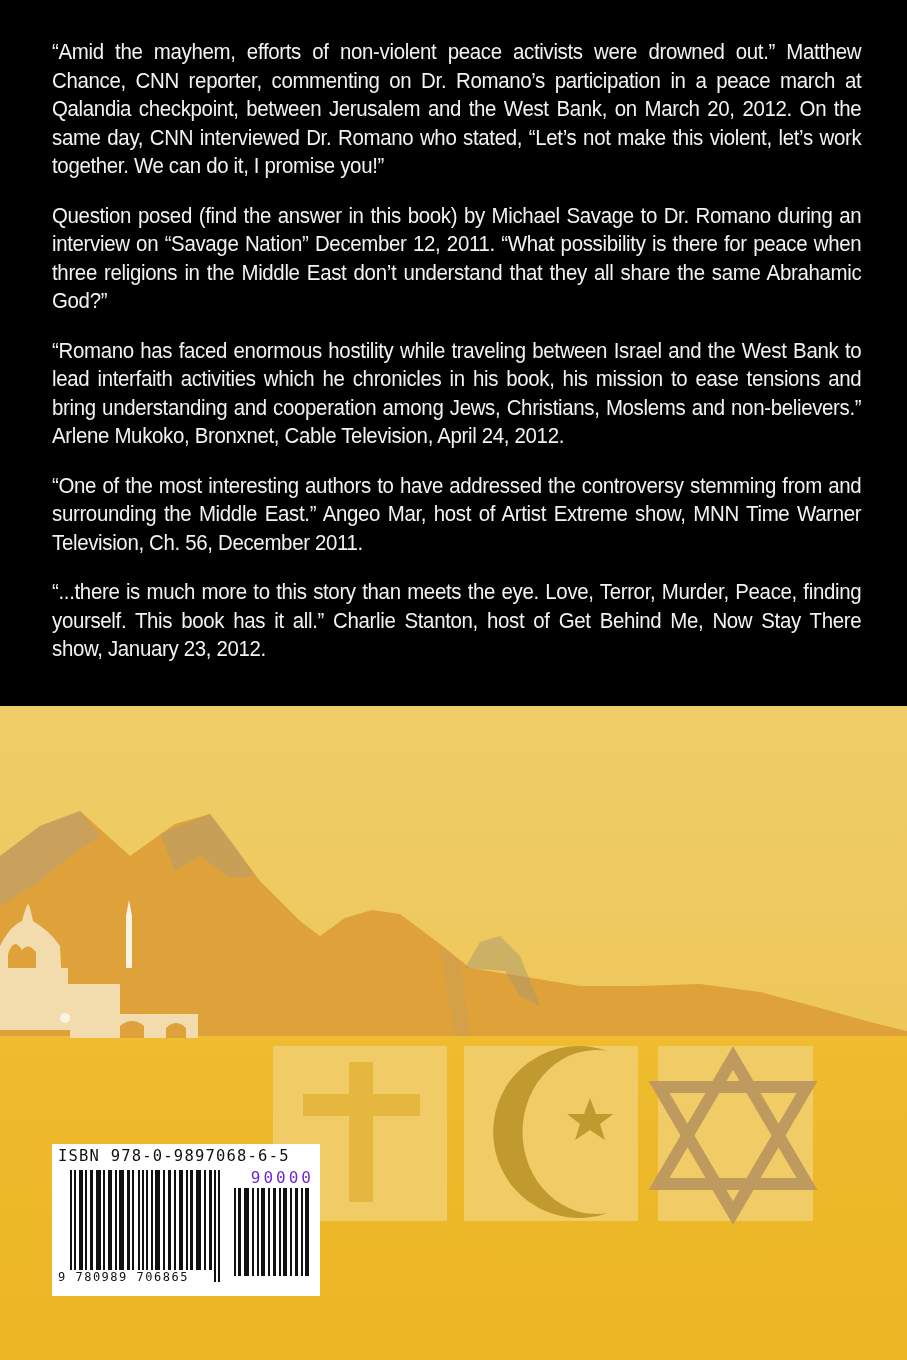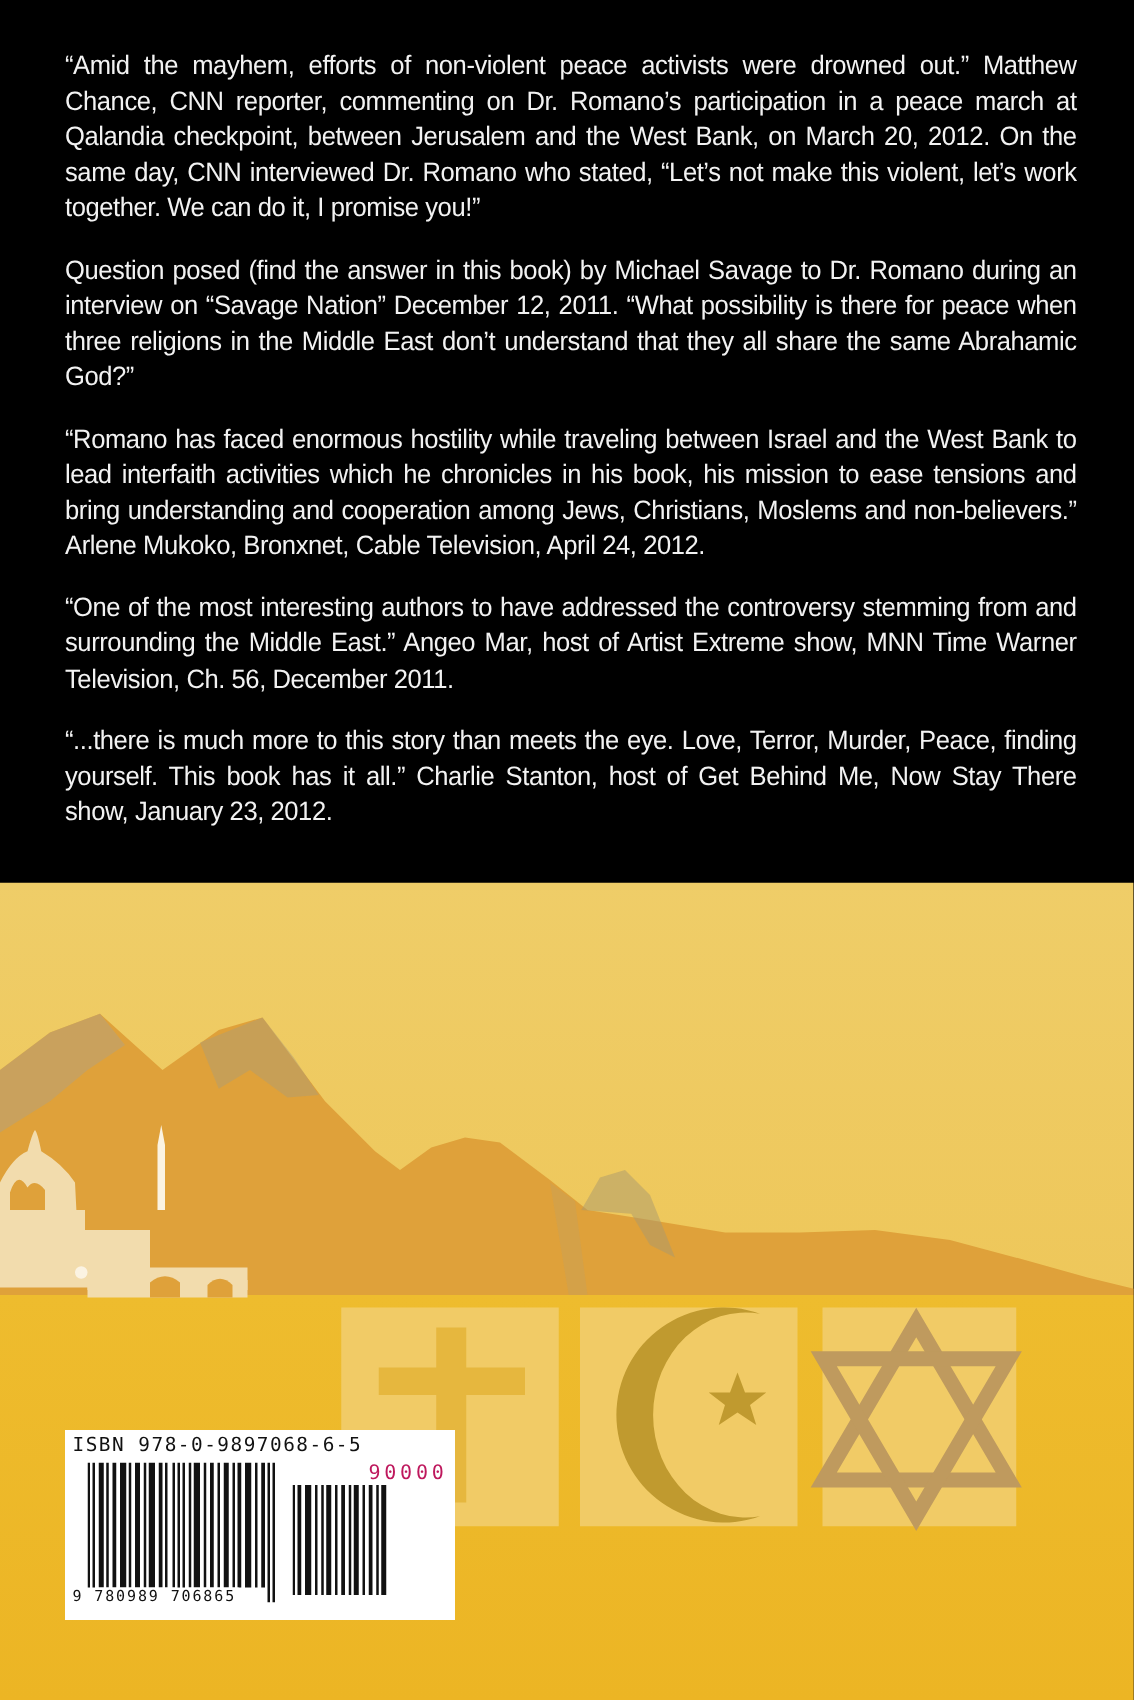--- a/index.html
+++ b/index.html
@@ -4,23 +4,23 @@
 <style>
   html, body { margin:0; padding:0; }
   body { width:907px; height:1360px; position:relative; overflow:hidden; background:#000; font-family:"Liberation Sans", sans-serif; }
   .top { position:absolute; left:0; top:0; width:907px; height:827px; background:#000; }
   .quotes { position:absolute; left:52px; top:38px; width:810px; color:#f2f2f2; font-size:21.3px; line-height:28.5px; letter-spacing:-0.35px; transform:scaleX(0.96); transform-origin:left top; }
   .quotes p { margin:0 0 21px 0; text-align:justify; width:843px; }
   .quotes p:last-child { text-align-last:left; }
   .quotes p { text-align-last:left; }
   .art { position:absolute; left:0; top:706px; width:907px; height:654px; }
   .art svg { display:block; }
-  .barcode { position:absolute; left:52px; top:1144px; width:312px; height:152px; background:#fff; }
+  .barcode { position:absolute; left:52px; top:1144px; width:268px; height:152px; background:#fff; }
   .isbn-top { position:absolute; left:6px; top:3px; font-family:"DejaVu Sans Mono", monospace; font-size:15.5px; letter-spacing:1.2px; color:#111; white-space:nowrap; }
-  .price { position:absolute; right:6px; top:24px; font-family:"DejaVu Sans Mono", monospace; font-size:16px; letter-spacing:3px; color:#be185d; }
+  .price { position:absolute; right:6px; top:24px; font-family:"DejaVu Sans Mono", monospace; font-size:16px; letter-spacing:3px; color:#6d28d9; }
   .ean { position:absolute; left:4px; top:126px; font-family:"DejaVu Sans Mono", monospace; font-size:12px; letter-spacing:1.5px; color:#111; background:#fff; padding:0 2px; white-space:nowrap; }
   .bars-main { position:absolute; left:18px; top:26px; }
   .bars-add { position:absolute; left:182px; top:44px; }
 </style>
 </head>
 <body>
 
 <div class="top">
   <div class="quotes">
     <p>“Amid the mayhem, efforts of non-violent peace activists were drowned out.” Matthew Chance, CNN reporter, commenting on Dr. Romano’s participation in a peace march at Qalandia checkpoint, between Jerusalem and the West Bank, on March 20, 2012. On the same day, CNN interviewed Dr. Romano who stated, “Let’s not make this violent, let’s work together. We can do it, I promise you!”</p>

